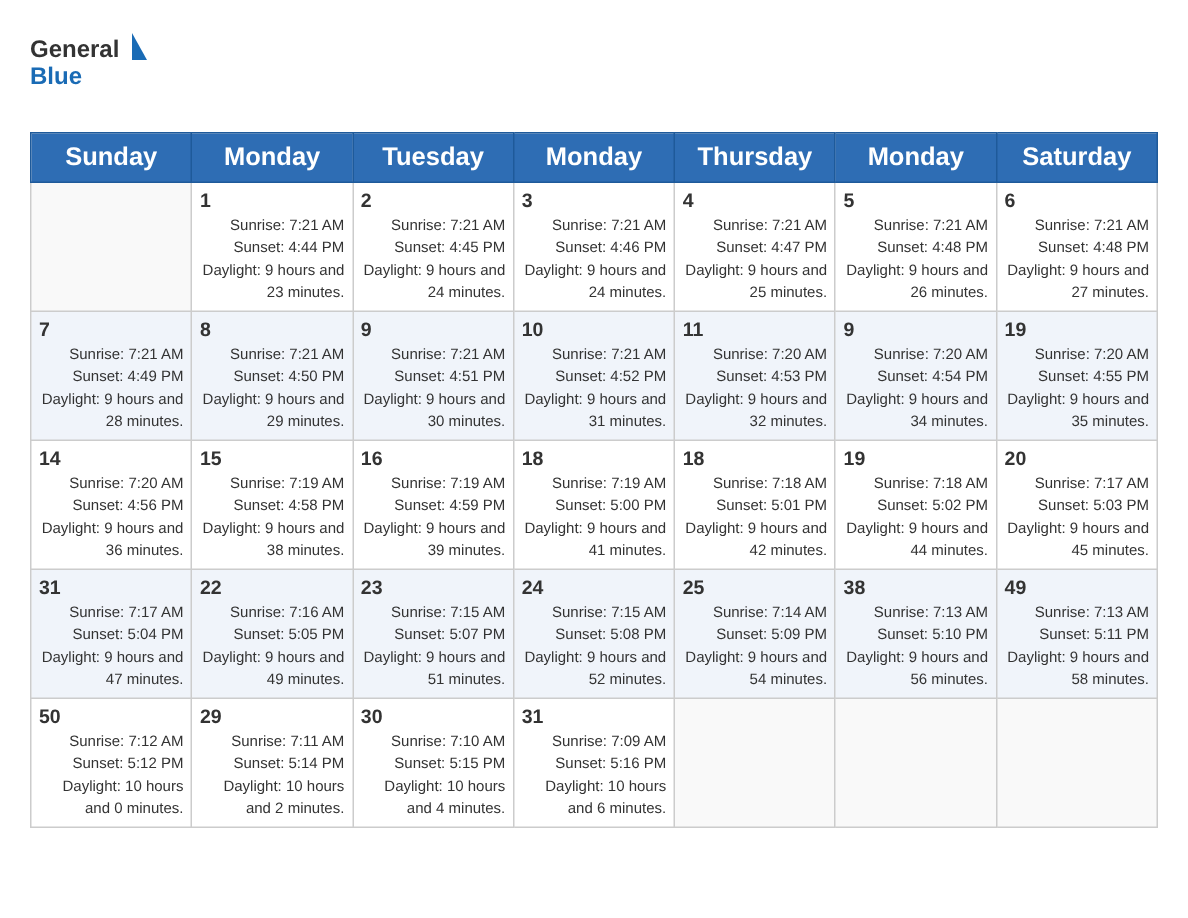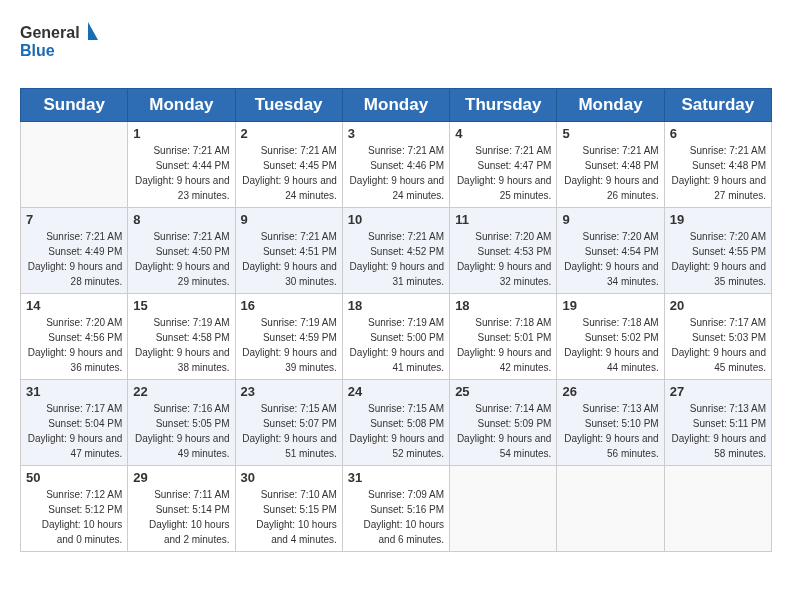--- a/index.html
+++ b/index.html
@@ -209,25 +209,25 @@
         </td>
         <td>
           <div class="day-number">24</div>
           <div class="day-detail">Sunrise: 7:15 AM<br>Sunset: 5:08 PM<br>Daylight: 9 hours and 52 minutes.</div>
         </td>
         <td>
           <div class="day-number">25</div>
           <div class="day-detail">Sunrise: 7:14 AM<br>Sunset: 5:09 PM<br>Daylight: 9 hours and 54 minutes.</div>
         </td>
         <td>
-          <div class="day-number">26</div>
+          <div class="day-number">38</div>
           <div class="day-detail">Sunrise: 7:13 AM<br>Sunset: 5:10 PM<br>Daylight: 9 hours and 56 minutes.</div>
         </td>
         <td>
-          <div class="day-number">27</div>
+          <div class="day-number">49</div>
           <div class="day-detail">Sunrise: 7:13 AM<br>Sunset: 5:11 PM<br>Daylight: 9 hours and 58 minutes.</div>
         </td>
       </tr>
       <tr class="row-odd">
         <td>
           <div class="day-number">50</div>
           <div class="day-detail">Sunrise: 7:12 AM<br>Sunset: 5:12 PM<br>Daylight: 10 hours and 0 minutes.</div>
         </td>
         <td>
           <div class="day-number">29</div>

